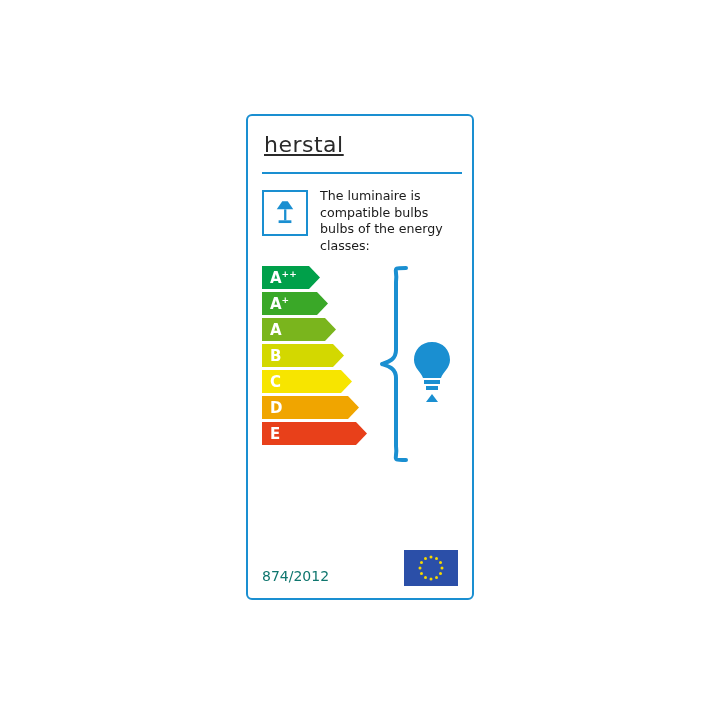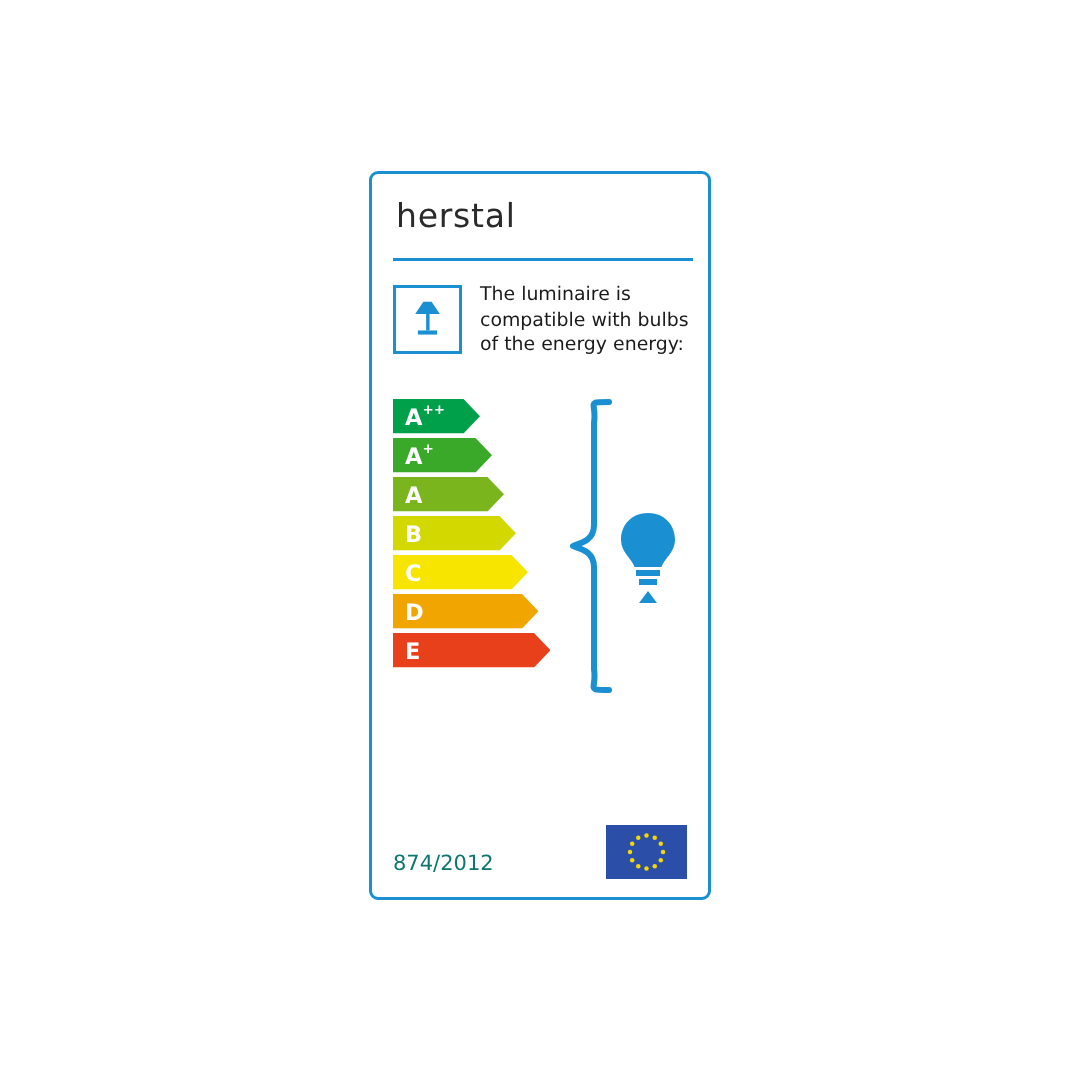--- a/index.html
+++ b/index.html
@@ -28,20 +28,21 @@
   }
 
   #brand-wordmark {
     position: absolute;
     left: 16px;
     top: 16px;
     font-size: 22px;
     letter-spacing: 0.5px;
     color: #2a2a2a;
     font-family: "DejaVu Sans", sans-serif;
+    text-decoration: underline;
   }
 
   #header-rule {
     position: absolute;
     left: 14px;
     top: 56px;
     width: 200px;
     height: 2px;
     background: #1a8fd1;
   }
@@ -145,21 +146,21 @@
   <div id="header-rule"></div>
 
   <div id="compat-block">
     <div id="lamp-icon-box">
       <svg viewBox="0 0 46 46" width="42" height="42" style="position:absolute;left:0;top:0;">
         <path d="M14 19 L20 10 L26 10 L32 19 Z" fill="#1a8fd1"></path>
         <rect x="22" y="19" width="2.5" height="12" fill="#1a8fd1"></rect>
         <rect x="16" y="31" width="14" height="3" fill="#1a8fd1"></rect>
       </svg>
     </div>
-    <div id="compat-text">The luminaire is compatible with bulbs of the energy energy:</div>
+    <div id="compat-text">The luminaire is compatible bulbs bulbs of the energy classes:</div>
   </div>
 
   <div id="scale-block">
       <div class="class-row">
         <svg width="58" height="23" viewBox="0 0 58 23" style="position: absolute; left: 0px; top: 0px;">
           <path d="M0 0 L47 0 L58 11.5 L47 23 L0 23 Z" fill="#00a04a"></path>
         </svg>
         <div class="arrow" style="width: 58px;">
           <span>A</span>
           <span class="sup">++</span>

